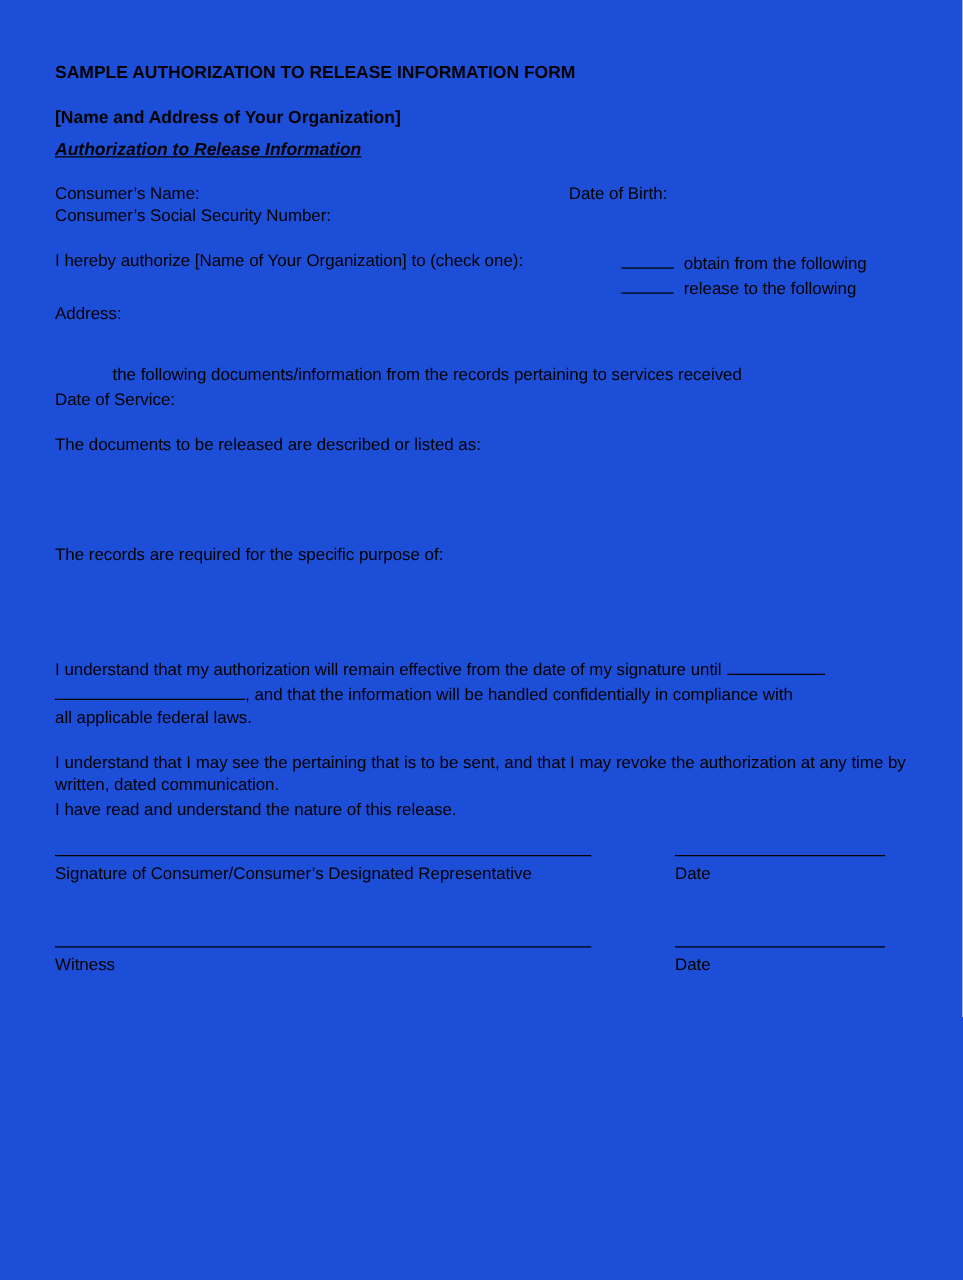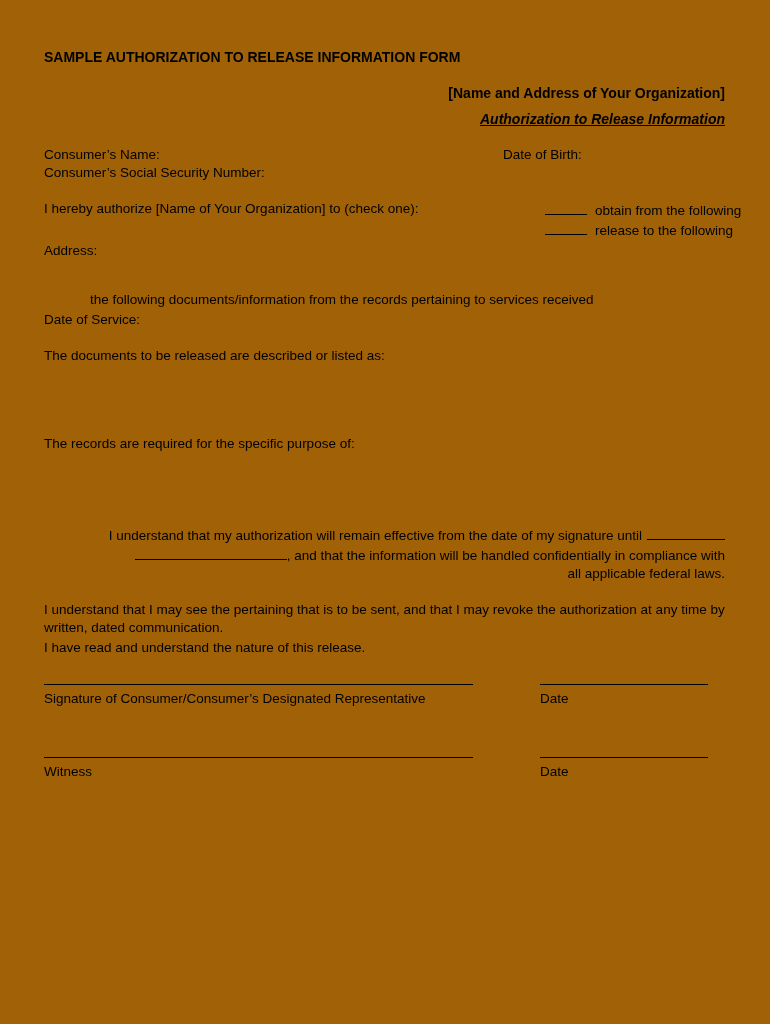--- a/index.html
+++ b/index.html
@@ -4,36 +4,36 @@
 <style>
   html,body { margin:0; padding:0; background:#ffffff; }
   .page {
     width:770px; height:1024px;
     box-sizing:border-box;
     padding:48px 45px 0 44px;
     font-family:"Liberation Sans", sans-serif;
     font-size:13.5px;
     line-height:18px;
     color:#000;
-    background:#a16207;
+    background:#1d4ed8;
     position:relative;
     overflow:hidden;
   }
-  .center { text-align:right; }
+  .center { text-align:left; }
   .hdr { font-size:14px; font-weight:bold; }
   .subtitle { font-style:italic; text-decoration:underline; }
   .p  { margin:18px 0 0 0; }
   .mt8  { margin-top:8px; }
   .mt16 { }
   .mt17 { margin-top:2px; }
   .mt27 { margin-top:27px; }
   .mt49 { margin-top:49px; }
   .mt70 { margin-top:70px; }
-  .mt72 { margin-top:72px;text-align:right; }
-  .row { display:flex;gap:48px; }
+  .mt72 { margin-top:72px; }
+  .row { display:flex; }
   .consumer-name-cell { width:411px; flex:0 0 411px; }
   .authorize-label { flex:0 0 453px; }
   .check-col { display:flex; flex-direction:column; }
   .check-line { white-space:nowrap; }
   .blank {
     display:inline-block;
     border-bottom:1px solid #000;
     height:14px;
     vertical-align:baseline;
   }

